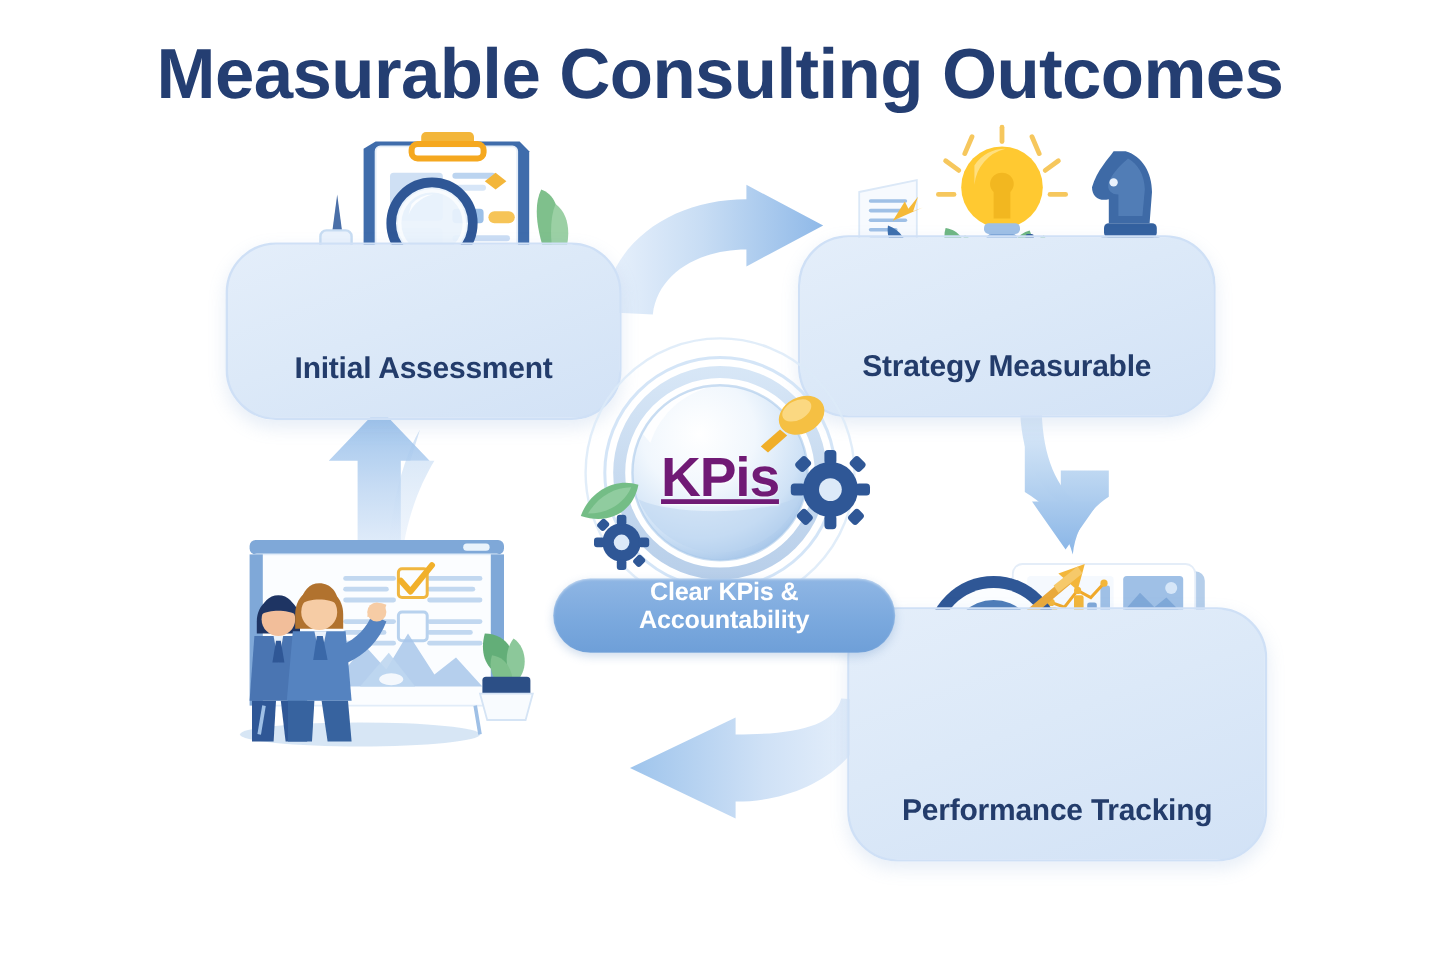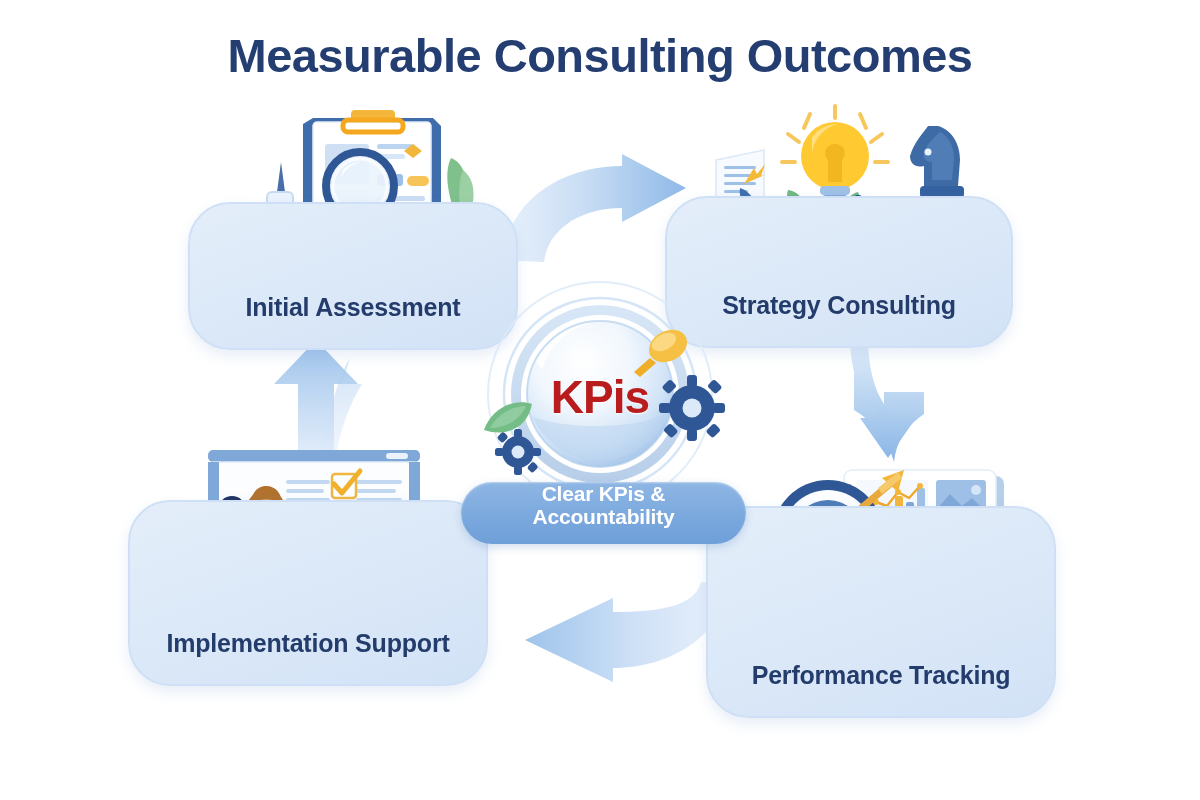--- a/index.html
+++ b/index.html
@@ -8,21 +8,21 @@
     background: #ffffff;
     font-family: "Liberation Sans", sans-serif;
     overflow: hidden;
   }
   #stage { position: relative; width: 1200px; height: 800px; background: #ffffff; }
 
   
   .title {
     position: absolute; left: 0; top: 28px; width: 1200px;
     text-align: center;
-    font-size: 47px; font-weight: bold;
+    font-size: 59px; font-weight: bold;
     letter-spacing: -0.5px;
     color: #243E72;
   }
 
   
   .card {
     position: absolute;
     border-radius: 42px;
     background: linear-gradient(160deg, #E4EEFA 0%, #DCE9F8 45%, #D2E2F6 100%);
     border: 2px solid #CFE0F6;
@@ -46,23 +46,24 @@
   .illus svg { display: block; overflow: visible; }
 
   
   .arrow { position: absolute; pointer-events: none; }
 
   
   #hub { position: absolute; left: 470px; top: 322px; width: 260px; height: 160px; }
   #hub-sphere-label {
     position: absolute; left: 0; top: 0; width: 260px; height: 150px;
     display: flex; align-items: center; justify-content: center;
-    font-size: 46px; font-weight: bold; color: #b91c1c;
+    font-size: 46px; font-weight: bold; color: #701a75;
     letter-spacing: -1px;
     text-shadow: 0 1px 2px rgba(255,255,255,0.9);
+    text-decoration: underline;
   }
   #hub-badge {
     position: absolute; left: 461px; top: 482px;
     width: 285px; height: 62px;
     border-radius: 31px;
     background: linear-gradient(180deg, #8FB6E4 0%, #7BA9DE 55%, #6E9FD8 100%);
     box-shadow: 0 3px 8px rgba(110,150,200,0.32), inset 0 1px 2px rgba(255,255,255,0.45);
     display: flex; justify-content: center;
     text-align: center;
     color: #ffffff;
@@ -242,21 +243,21 @@
           <path d="M113,144 L131,138 L149,144 L131,150 Z"></path>
           <path d="M149,132 L167,126 L185,132 L167,138 Z"></path>
           <path d="M149,156 L167,150 L185,156 L167,162 Z" opacity="0.5"></path>
           <path d="M113,120 L131,114 L149,120 L131,126 Z" opacity="0.45"></path>
         </g>
       </g>
     </svg>
   </div>
 
   <div class="card" id="card-strategy">
-    <div class="card-label">Strategy Consulting</div>
+    <div class="card-label">Strategy Measurable</div>
   </div>
 
   <div class="illus" style="left:180px; top:440px; width:270px; height:180px;">
     <svg width="270" height="180" viewBox="0 0 270 180">
       <ellipse cx="120" cy="172" rx="100" ry="10" fill="#C6DBF1" opacity="0.7"></ellipse>
 
       <rect x="28" y="10" width="212" height="12" rx="5" fill="#7FA8D8"></rect>
       <rect x="30" y="22" width="208" height="126" rx="4" fill="#FBFDFF" stroke="#E2EDF9" stroke-width="1.5"></rect>
       <rect x="28" y="22" width="11" height="126" fill="#7FA8D8"></rect>
       <rect x="229" y="22" width="11" height="126" fill="#7FA8D8"></rect>
@@ -312,23 +313,20 @@
       <path d="M88,144 l22,0 l3,34 l-20,0 z" fill="#37639F"></path>
       <path d="M104,98 c14,-6 22,-16 26,-26 l12,6 c-6,16 -18,28 -32,34 z" fill="#5583C0"></path>
       <path d="M128,66 c6,-4 10,-4 14,-2 l-4,12 c-4,-2 -8,-2 -12,-2 z" fill="#F6CCA5"></path>
       <circle cx="134" cy="70" r="8" fill="#F6CCA5"></circle>
 
       <path d="M40,148 l-4,24" stroke="#9FC0E6" stroke-width="3" fill="none"></path>
       <path d="M216,148 l4,24" stroke="#9FC0E6" stroke-width="3" fill="none"></path>
     </svg>
   </div>
 
-  <div class="card" id="card-implement">
-    <div class="card-label">Implementation Support</div>
-  </div>
 
   <div class="illus" style="left:762px; top:448px; width:272px; height:180px;">
     <svg width="272" height="180" viewBox="0 0 272 180">
       <ellipse cx="130" cy="164" rx="108" ry="12" fill="#BFD5EF" opacity="0.8"></ellipse>
 
       <path d="M88,28 l146,0 a8,8 0 0 1 8,8 l0,110 a8,8 0 0 1 -8,8 l-156,0 l0,-118 z" fill="#B5CEEA"></path>
       <rect x="82" y="22" width="152" height="124" rx="8" fill="#FFFFFF"></rect>
       <rect x="82" y="22" width="152" height="124" rx="8" fill="none" stroke="#E4EDF8" stroke-width="1.5"></rect>
 
       <rect x="94" y="32" width="72" height="58" rx="3" fill="#F5F9FE"></rect>

